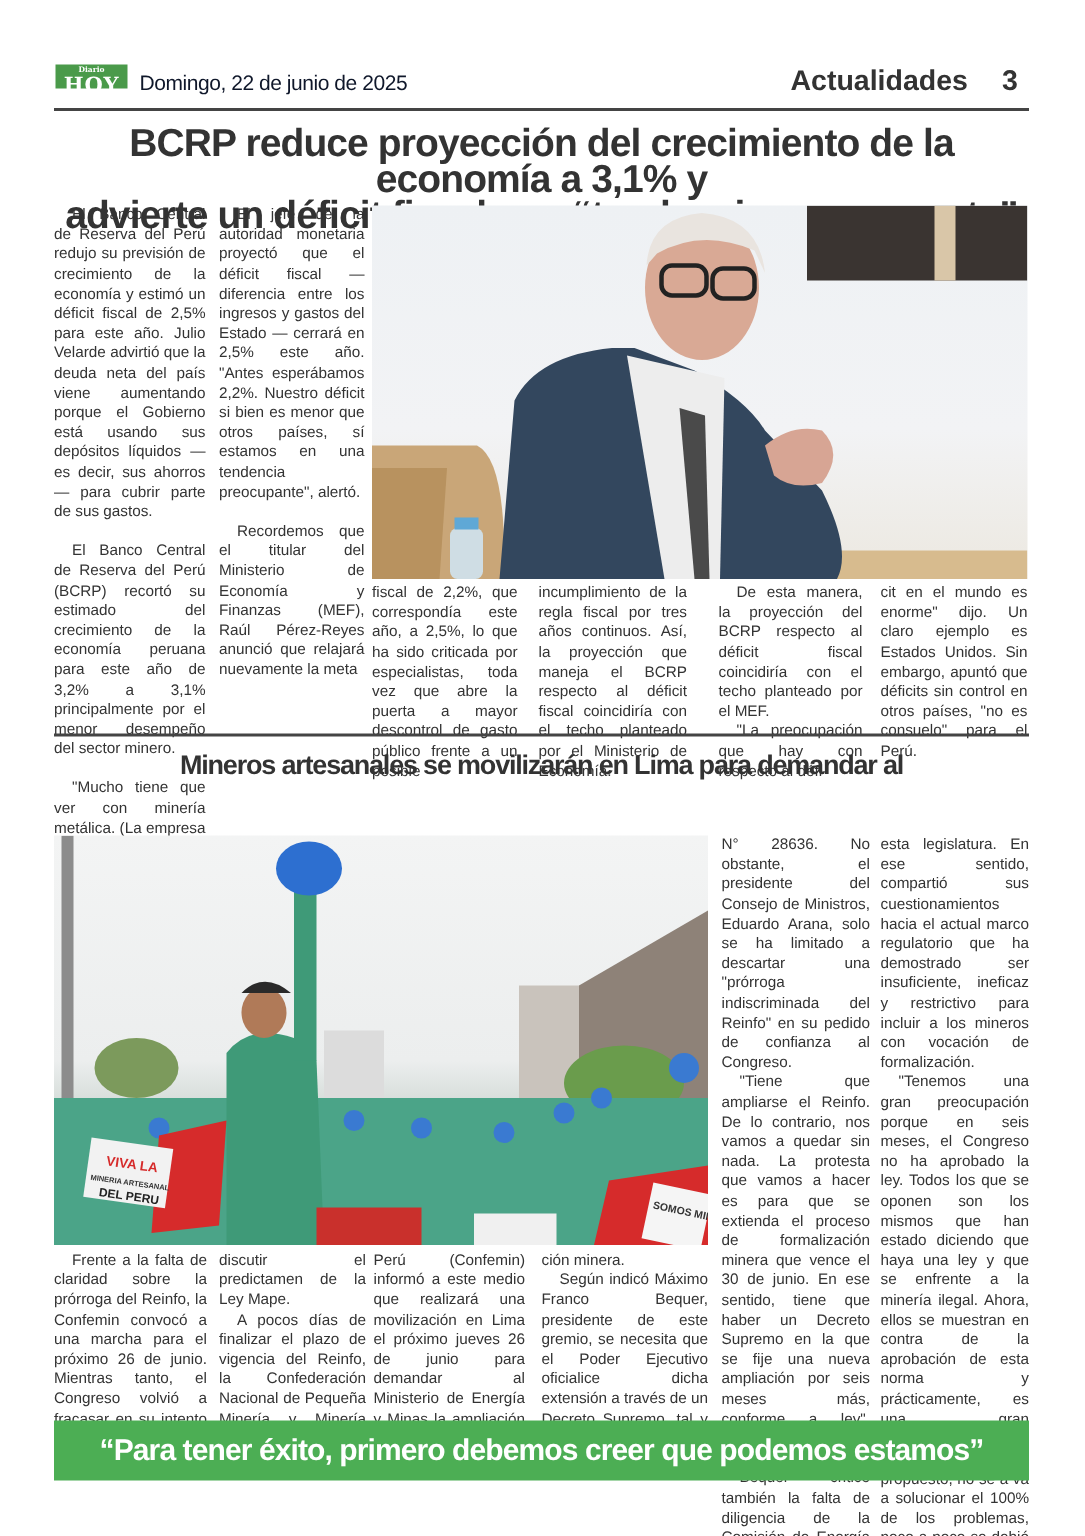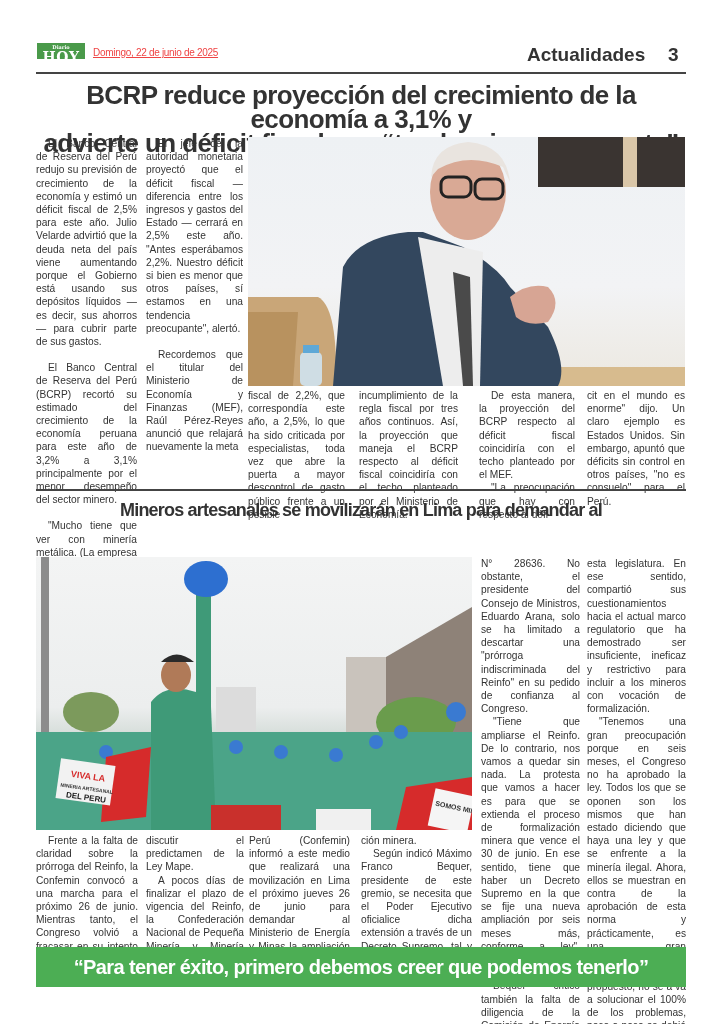--- a/index.html
+++ b/index.html
@@ -5,21 +5,21 @@
   html, body { margin:0; padding:0; background:#ffffff; }
   body { width:723px; height:1024px; position:relative; overflow:hidden;
          font-family:"Liberation Sans", sans-serif; color:#2b2b2b; }
   .abs { position:absolute; }
 
   
   .logo { left:37px; top:43px; width:48px; height:16px; background:#4a9a4a; color:#fff;
           text-align:center; line-height:1; }
   .logo .small { font-family:"DejaVu Serif", serif; font-size:5px; font-weight:bold; display:block; padding-top:2px; }
   .logo .big { font-family:"DejaVu Serif", serif; font-size:14px; font-weight:bold; display:block; letter-spacing:0.5px; margin-top:0px; }
-  .date { left:93px; top:47px; font-size:10px; color:#ef4444; letter-spacing:-0.3px;text-decoration:underline; }
+  .date { left:93px; top:47px; font-size:14px; color:#0f172a; letter-spacing:-0.3px; }
   .section { left:527px; top:44px; font-size:19px; font-weight:bold; color:#333; }
   .pagenum { left:668px; top:44px; font-size:19px; font-weight:bold; color:#333; }
   .rule { height:2px; background:#444; }
 
   .headline { left:36px; width:650px; text-align:center; font-weight:bold; color:#333;
               font-size:26px; line-height:24px; letter-spacing:-0.6px; transform-origin:center; }
 
   .col { font-size:10.2px; line-height:13.2px; color:#333; text-align:justify; hyphens:manual; }
   .col p { margin:0; text-indent:12px; }
   .col p.gap { margin-top:13px; }
@@ -154,14 +154,14 @@
   <p style="text-indent:0">N° 28636. No obstante, el presidente del Consejo de Ministros, Eduardo Arana, solo se ha limitado a descartar una "prórroga indiscriminada del Reinfo" en su pedido de confianza al Congreso.</p>
   <p>"Tiene que ampliarse el Reinfo. De lo contrario, nos vamos a quedar sin nada. La protesta que vamos a hacer es para que se extienda el proceso de formalización minera que vence el 30 de junio. En ese sentido, tiene que haber un Decreto Supremo en la que se fije una nueva ampliación por seis meses más, conforme a ley", enfatizó.</p>
   <p class="gap">Bequer criticó también la falta de diligencia de la Comisión de Energía y Minas del Congreso que no logró aprobar la nueva Ley para la Minería Artesanal y de Pequeña Escala (Mape) durante</p>
 </div>
 <div class="abs col" style="left:587px; top:557px; width:99px;">
   <p style="text-indent:0">esta legislatura. En ese sentido, compartió sus cuestionamientos hacia el actual marco regulatorio que ha demostrado ser insuficiente, ineficaz y restrictivo para incluir a los mineros con vocación de formalización.</p>
   <p>"Tenemos una gran preocupación porque en seis meses, el Congreso no ha aprobado la ley. Todos los que se oponen son los mismos que han estado diciendo que haya una ley y que se enfrente a la minería ilegal. Ahora, ellos se muestran en contra de la aprobación de esta norma y prácticamente, es una gran irresponsabilidad. Si bien, con el dictamen propuesto, no se a va a solucionar el 100% de los problemas, poco a poco se debió ir resolviendo", aseveró.</p>
 </div>
 
 <div class="abs quote-bar">
-  <span>“Para tener éxito, primero debemos creer que podemos tenerlo”</span>
+  <span>“Para tener éxito, primero debemos creer que podemos estamos”</span>
 </div>
 
 </body></html>

